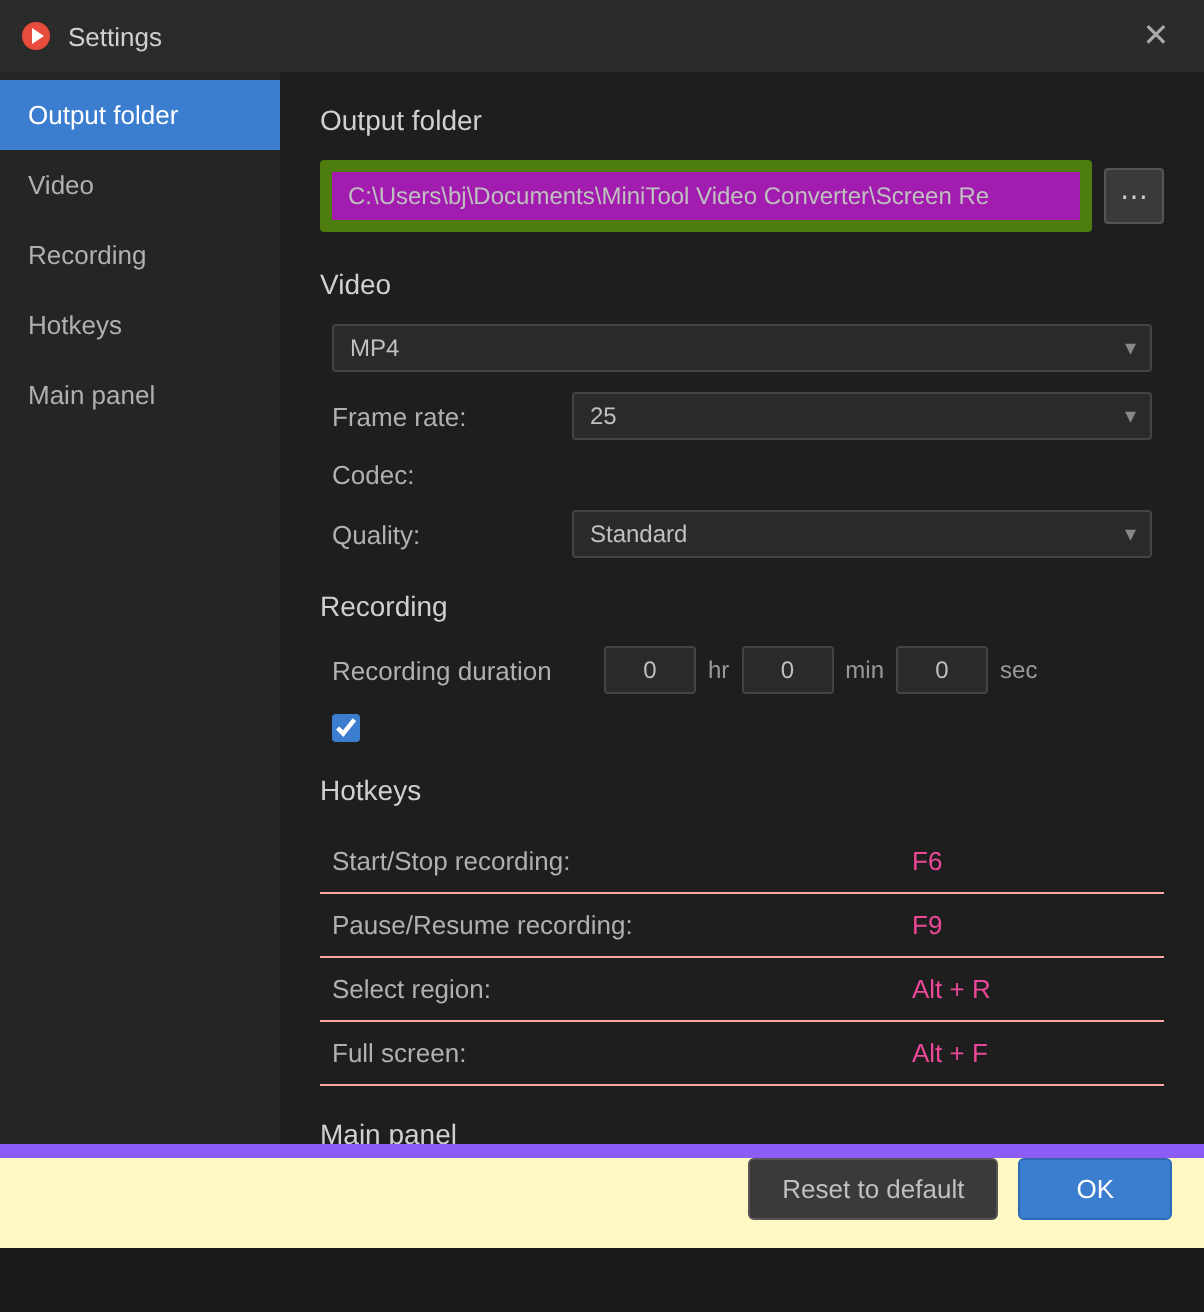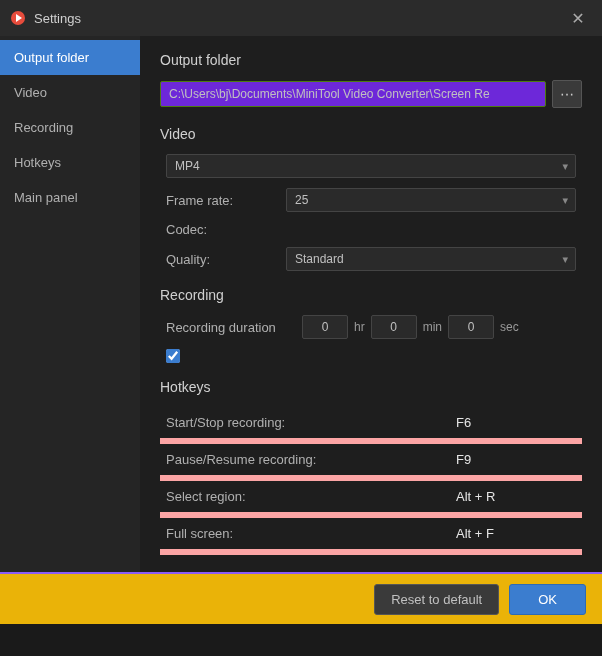--- a/index.html
+++ b/index.html
@@ -88,22 +88,22 @@
       font-weight: 400;
     }
     .folder-row {
       display: flex;
       align-items: center;
       margin-bottom: 18px;
       gap: 6px;
     }
     .folder-path {
       flex: 1;
-      background: #6d28d9;
-      border: 1px solid #4d7c0f;
+      background: #a21caf;
+      border: 6px solid #4d7c0f;
       color: #c0c0c0;
       padding: 5px 8px;
       font-size: 12px;
       border-radius: 2px;
       white-space: nowrap;
       overflow: hidden;
       text-overflow: ellipsis;
     }
     .folder-browse-btn {
       background: #3a3a3a;
@@ -202,42 +202,42 @@
       color: #b0b0b0;
       font-size: 13px;
     }
     .hotkeys-section {
       margin-bottom: 16px;
     }
     .hotkey-row {
       display: flex;
       align-items: center;
       padding: 8px 6px;
-      border-bottom: 6px solid #fca5a5;
+      border-bottom: 1px solid #fca5a5;
     }
     .hotkey-label {
       flex: 1;
       color: #b0b0b0;
       font-size: 13px;
     }
     .hotkey-value {
-      color: #e5e5e5;
+      color: #ec4899;
       font-size: 13px;
       width: 120px;
     }
     .footer {
       height: 52px;
-      background: #eab308;
-      display: flex;
-      align-items: center;
+      background: #fef9c3;
+      display: flex;
+      align-items: flex-start;
       justify-content: flex-end;
       padding: 0 16px;
       gap: 10px;
       flex-shrink: 0;
-      border-top: 2px solid #8b5cf6;
+      border-top: 7px solid #8b5cf6;
     }
     .btn-reset {
       background: #3a3a3a;
       border: 1px solid #555;
       color: #c0c0c0;
       padding: 7px 16px;
       font-size: 13px;
       border-radius: 3px;
       cursor: pointer;
     }

